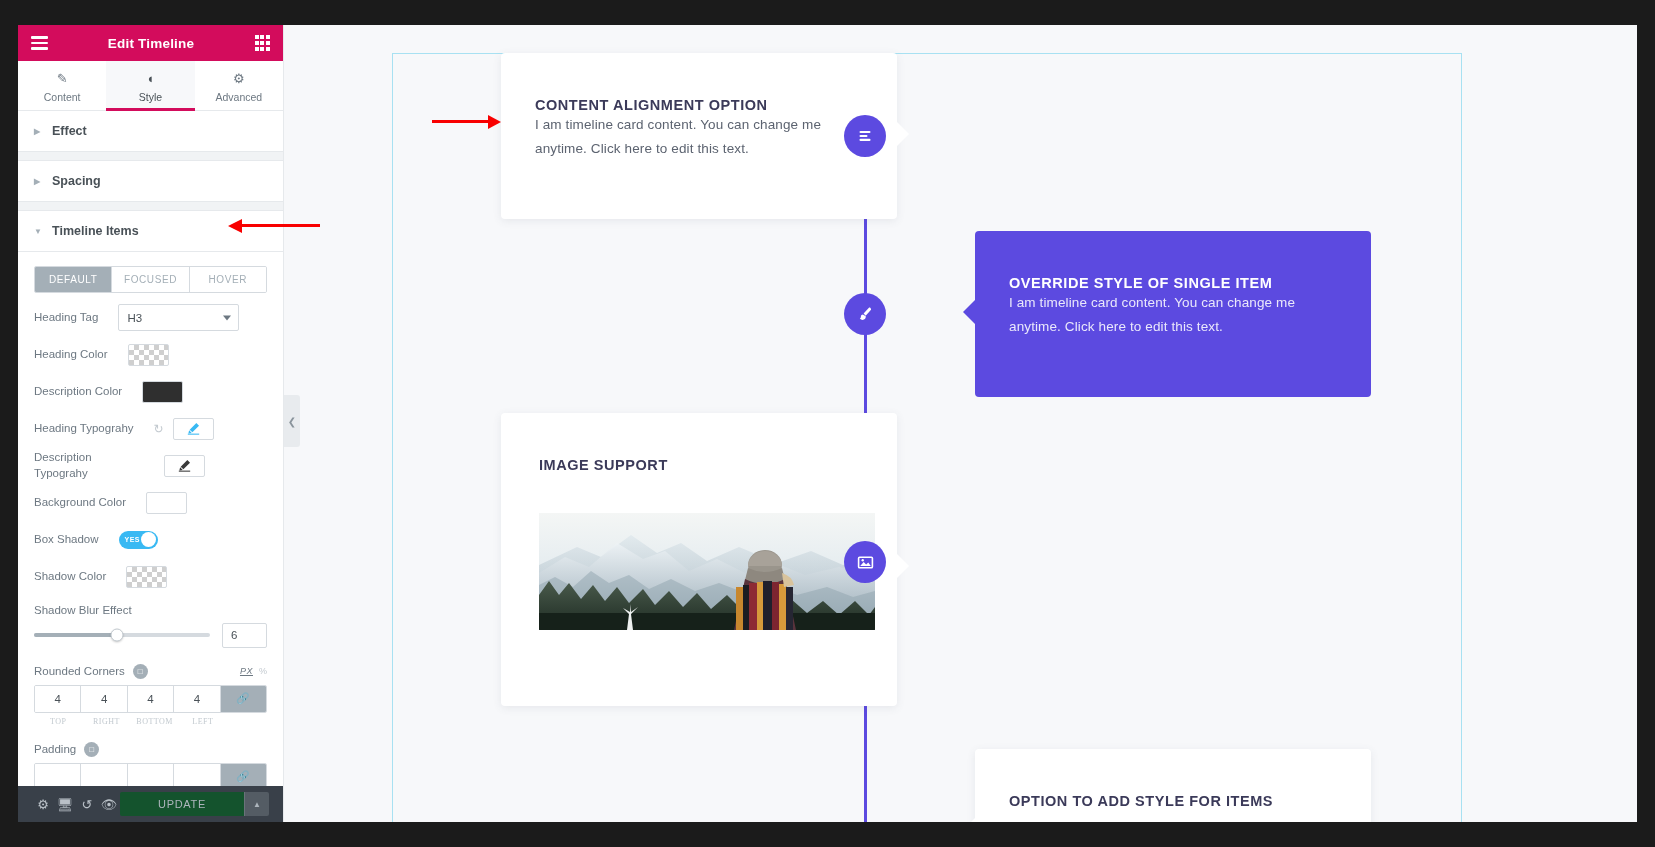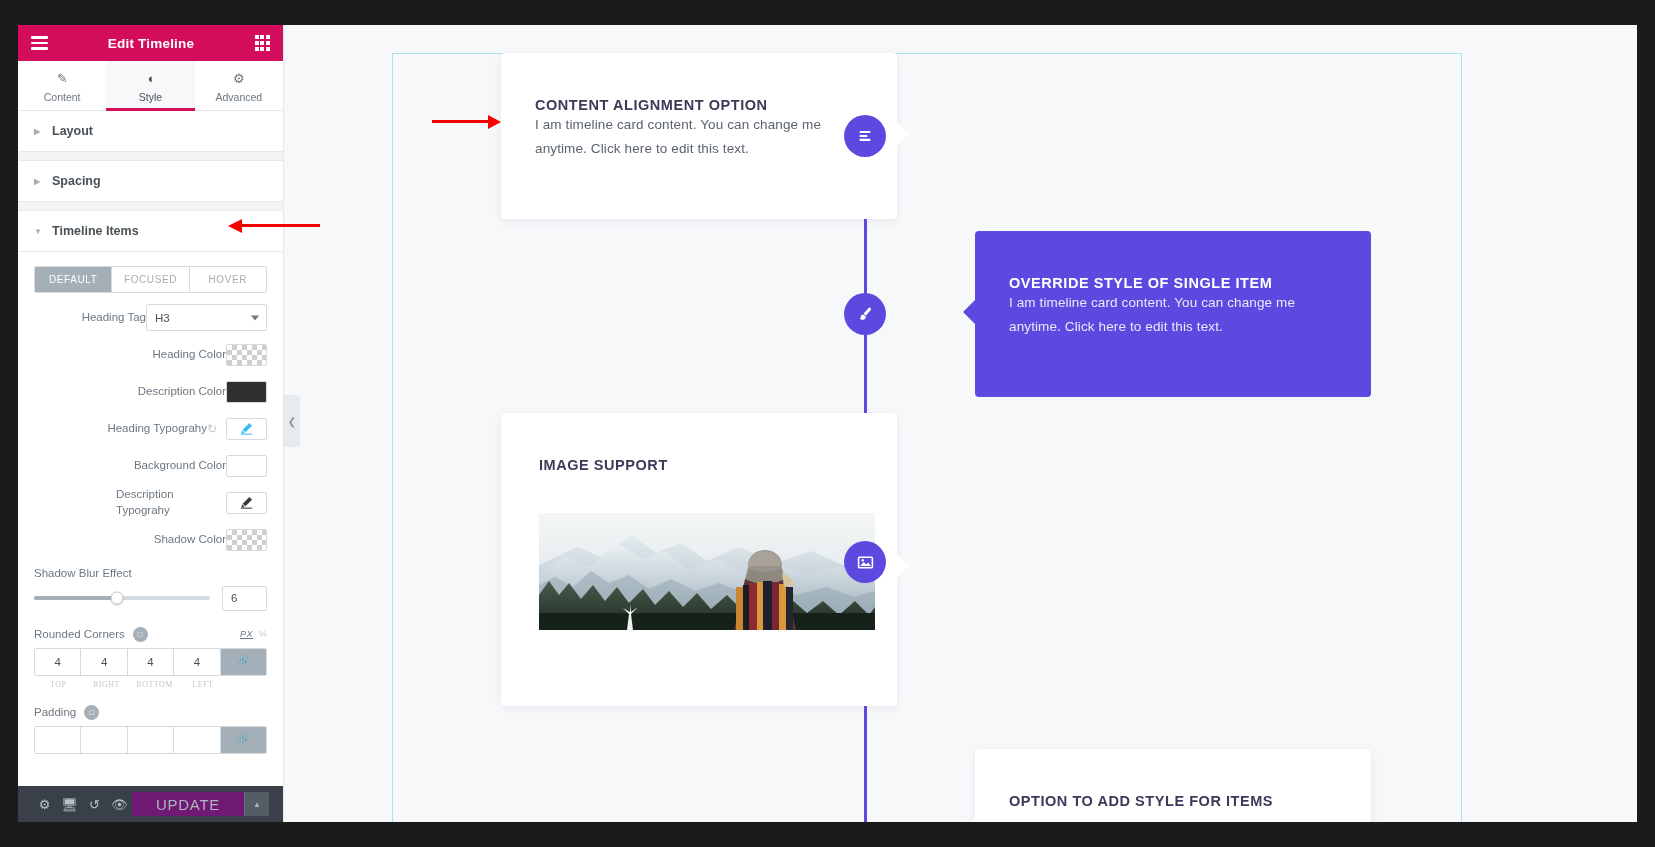--- a/index.html
+++ b/index.html
@@ -61,22 +61,22 @@
     display: flex; align-items: center; gap: 10px;
     padding: 13px 16px; font-size: 12.5px; font-weight: bold; color: #495157;
     border-bottom: 1px solid #e6e9ec; cursor: pointer; background: #fff;
     position: relative;
   }
   .section-head .caret { font-size: 8px; color: #a4afb7; width: 8px; }
   .section-gap { height: 9px; background: #f1f3f5; border-bottom: 1px solid #e6e9ec; }
 
   .ctl-wrap { padding: 0 16px; }
   .ctl {
-    display: flex; align-items: center; justify-content: flex-end;
-    min-height: 37px; padding: 3px 0;
+    display: flex; align-items: center; justify-content: flex-start;
+    min-height: 37px; padding: 3px 0; gap: 20px;
   }
   .ctl-label { font-size: 11.5px; color: #6d7882; line-height: 1.35; }
 
   .seg {
     display: flex; margin: 14px 0 6px; border: 1px solid #d5dadf; border-radius: 2px; overflow: hidden;
   }
   .seg div {
     flex: 1; text-align: center; font-size: 10px; letter-spacing: .6px;
     padding: 7px 0; color: #a4afb7; cursor: pointer; background: #fff;
     border-right: 1px solid #d5dadf;
@@ -167,22 +167,22 @@
     height: 36px; background: #394049; display: flex; align-items: center;
     padding: 0 14px; gap: 0; flex: 0 0 auto;
   }
   #panel-footer .fic {
     width: 42px; text-align: center; color: #b9c0c7; font-size: 13px; cursor: pointer;
   }
   #panel-footer .upd {
     margin-left: auto; display: flex; align-items: stretch; height: 24px;
   }
   #panel-footer .upd .lbl {
-    background: #701a75; color: #adb5bc; font-size: 15px; letter-spacing: .7px;
-    padding: 0 24px; display: flex; align-items: center; cursor: pointer; border-radius: 2px 0 0 2px;
+    background: #14532d; color: #adb5bc; font-size: 11px; letter-spacing: .7px;
+    padding: 0 38px; display: flex; align-items: center; cursor: pointer; border-radius: 2px 0 0 2px;
   }
   #panel-footer .upd .car {
     background: #545c64; color: #adb5bc; width: 25px; display: flex; align-items: center; justify-content: center;
     font-size: 8px; cursor: pointer; border-left: 1px solid #6a727a; border-radius: 0 2px 2px 0;
   }
 
   
   #collapse {
     position: absolute; left: 266px; top: 370px; width: 16px; height: 52px;
     background: #e8ebee; border-radius: 0 3px 3px 0; cursor: pointer;
@@ -285,21 +285,21 @@
       <div class="ptab">
         <span class="ico">⚙</span>
         <span class="lbl">Advanced</span>
       </div>
     </div>
 
     <div id="panel-body">
 
       <div class="section-head">
         <span class="caret">▶</span>
-        <span>Layout</span>
+        <span>Effect</span>
       </div>
       <div class="section-gap"></div>
 
       <div class="section-head">
         <span class="caret">▶</span>
         <span>Spacing</span>
       </div>
       <div class="section-gap"></div>
 
       <div class="section-head">
@@ -341,35 +341,42 @@
               <svg width="13" height="13" viewBox="0 0 16 16">
                 <path d="M11.5 1.2l3.3 3.3-8.2 8.2-3.3-3.3 8.2-8.2z" fill="#39b9f3"></path>
                 <path d="M2.6 10.2l3.2 3.2-4.1.9.9-4.1z" fill="#39b9f3"></path>
                 <rect x="1" y="14.3" width="14" height="1.3" fill="#39b9f3"></rect>
               </svg>
             </div>
           </div>
         </div>
 
         <div class="ctl">
-          <span class="ctl-label">Background Color</span>
-          <div class="swatch white"></div>
-        </div>
-
-        <div class="ctl">
           <span class="ctl-label" style="max-width:110px">Description Typograhy</span>
           <div class="pencil-btn">
             <svg width="13" height="13" viewBox="0 0 16 16">
               <path d="M11.5 1.2l3.3 3.3-8.2 8.2-3.3-3.3 8.2-8.2z" fill="#3a3a3a"></path>
               <path d="M2.6 10.2l3.2 3.2-4.1.9.9-4.1z" fill="#3a3a3a"></path>
               <rect x="1" y="14.3" width="14" height="1.3" fill="#3a3a3a"></rect>
             </svg>
           </div>
         </div>
 
+        <div class="ctl">
+          <span class="ctl-label">Background Color</span>
+          <div class="swatch white"></div>
+        </div>
+
+        <div class="ctl">
+          <span class="ctl-label">Box Shadow</span>
+          <div class="toggle">
+            <span class="yes">YES</span>
+            <span class="knob"></span>
+          </div>
+        </div>
 
         <div class="ctl">
           <span class="ctl-label">Shadow Color</span>
           <div class="swatch checker"></div>
         </div>
 
         <div style="padding-top:8px">
           <div class="ctl-label">Shadow Blur Effect</div>
           <div class="slider-row">
             <div class="track">

